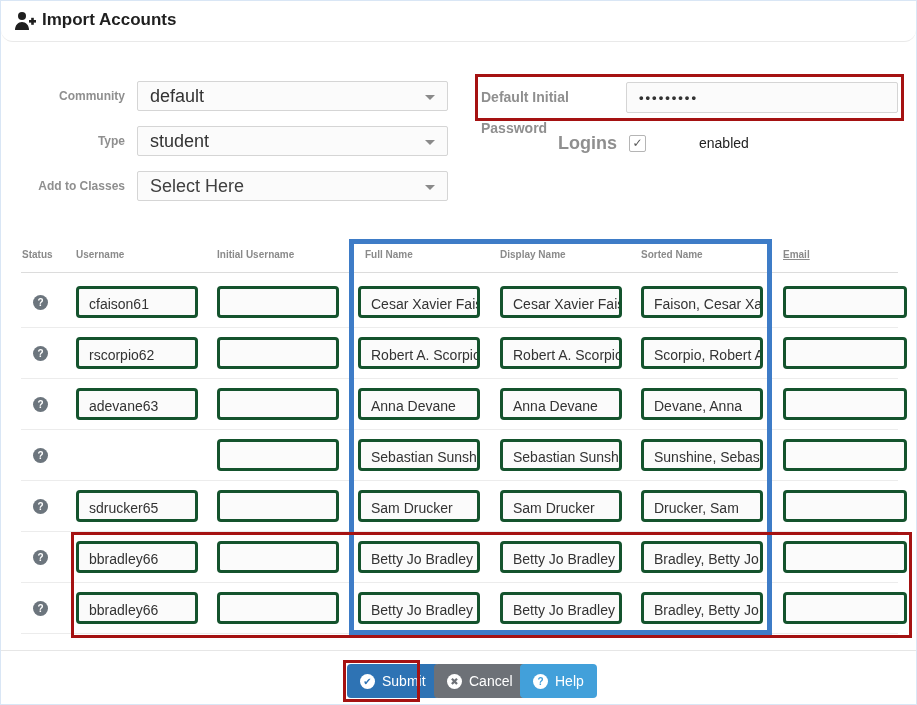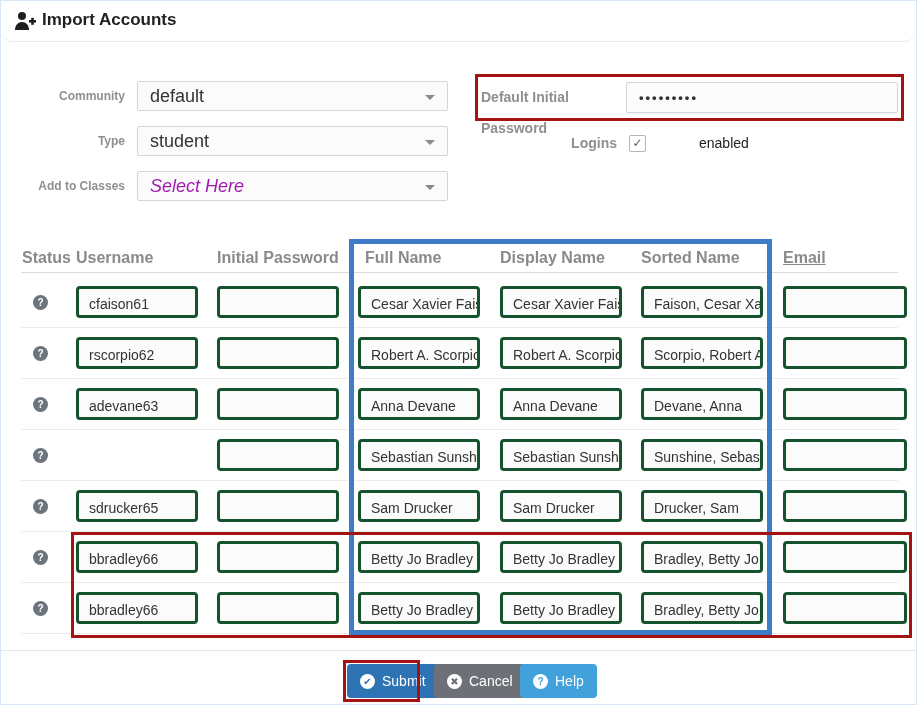--- a/index.html
+++ b/index.html
@@ -19,37 +19,37 @@
     position:absolute; width:311px; height:30px; background:#fbfbfb;
     border:1px solid #d5d5d5; border-radius:2px; font-size:18px; color:#333;
     line-height:28px; padding:0 30px 0 12px; cursor:pointer;
     white-space:nowrap; overflow:hidden;
   }
   .select .caret {
     position:absolute; right:12px; top:13px; width:0; height:0;
     border-left:5px solid transparent; border-right:5px solid transparent;
     border-top:5px solid #8a8a8a;
   }
-  .placeholder { font-style:italic; color:#a21caf; }
+  .placeholder { color:#404040; }
   .pw-label { position:absolute; left:480px; top:81px; width:137px; text-align:left; font-size:14px; font-weight:bold; color:#8f8f8f; line-height:31px; }
   .pw-field {
     position:absolute; left:625px; top:81px; width:272px; height:31px;
     background:#fbfbfb; border:1px solid #d5d5d5; border-radius:2px;
     font-size:13px; font-weight:bold; color:#333; letter-spacing:2px;
     line-height:29px; padding:0 12px;
   }
-  .logins-label { position:absolute; left:492px; top:128px; width:124px; text-align:right; font-size:14px; font-weight:bold; color:#8f8f8f; line-height:28px; }
+  .logins-label { position:absolute; left:492px; top:128px; width:124px; text-align:right; font-size:18px; font-weight:bold; color:#8f8f8f; line-height:28px; }
   .checkbox {
     position:absolute; left:628px; top:134px; width:17px; height:17px;
     background:#fff; border:1px solid #b5b5b5; border-radius:2px;
     color:#555; font-size:12px; font-weight:bold; text-align:center; line-height:15px; cursor:pointer;
   }
   .checkbox-caption { position:absolute; left:653px; top:133px; font-size:14px; color:#222; line-height:18px;margin-left:45px; }
   
-  .thead-label { position:absolute; top:248px; font-size:16px; font-weight:bold; color:#8a8a8a; }
+  .thead-label { position:absolute; top:248px; font-size:10px; font-weight:bold; color:#8a8a8a; }
   .thead-line { position:absolute; left:20px; top:271px; width:877px; height:1px; background:#dcdcdc; }
   .tbody { position:absolute; left:0; top:276px; width:917px; }
   .trow { position:relative; width:917px; height:51px; }
   .trow-border { position:absolute; left:20px; bottom:0; width:877px; height:1px; background:#ececec; }
   .status-ic {
     position:absolute; left:32px; top:18px; width:15px; height:15px; border-radius:50%;
     background:#6c757d; color:#fff; font-size:10px; font-weight:bold;
     text-align:center; line-height:15px;
   }
   .cellbox {
@@ -119,21 +119,21 @@
 
   <div class="pw-label">Default Initial Password</div>
   <div class="pw-field">•••••••••</div>
 
   <div class="logins-label">Logins</div>
   <div class="checkbox">✓</div>
   <div class="checkbox-caption">enabled</div>
 
   <div class="thead-label" style="left:21px;">Status</div>
   <div class="thead-label" style="left:75px;">Username</div>
-  <div class="thead-label" style="left:216px;">Initial Password</div>
+  <div class="thead-label" style="left:216px;">Initial Username</div>
   <div class="thead-label" style="left:364px;">Full Name</div>
   <div class="thead-label" style="left:499px;">Display Name</div>
   <div class="thead-label" style="left:640px;">Sorted Name</div>
   <div class="thead-label" style="left:782px;text-decoration:underline;">Email</div>
   <div class="thead-line"></div>
 
   <div class="tbody">
     <div class="trow">
       <div class="status-ic">?</div>
       <div class="cellbox c-username">cfaison61</div>

